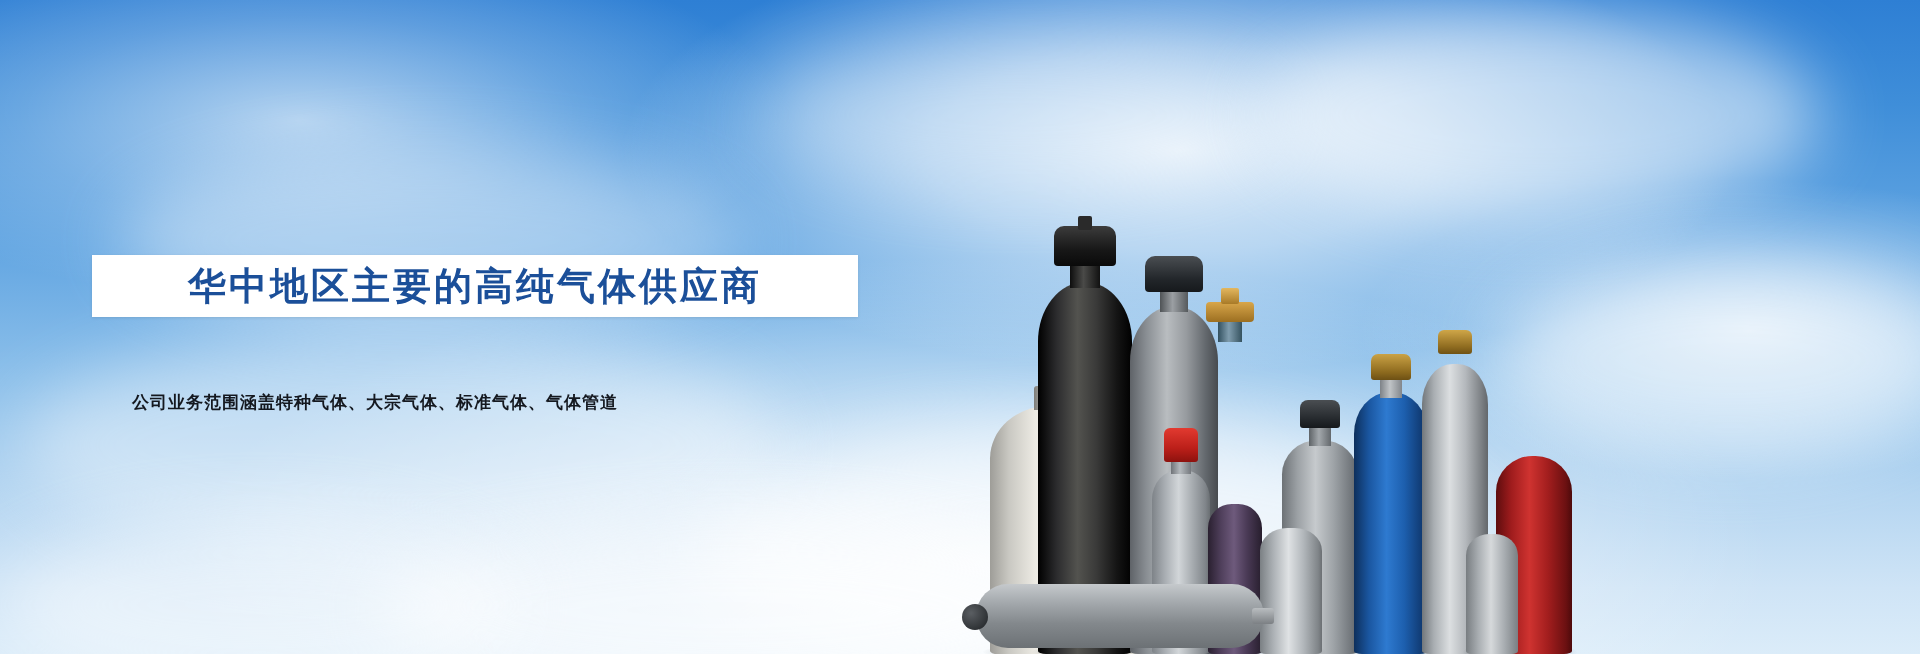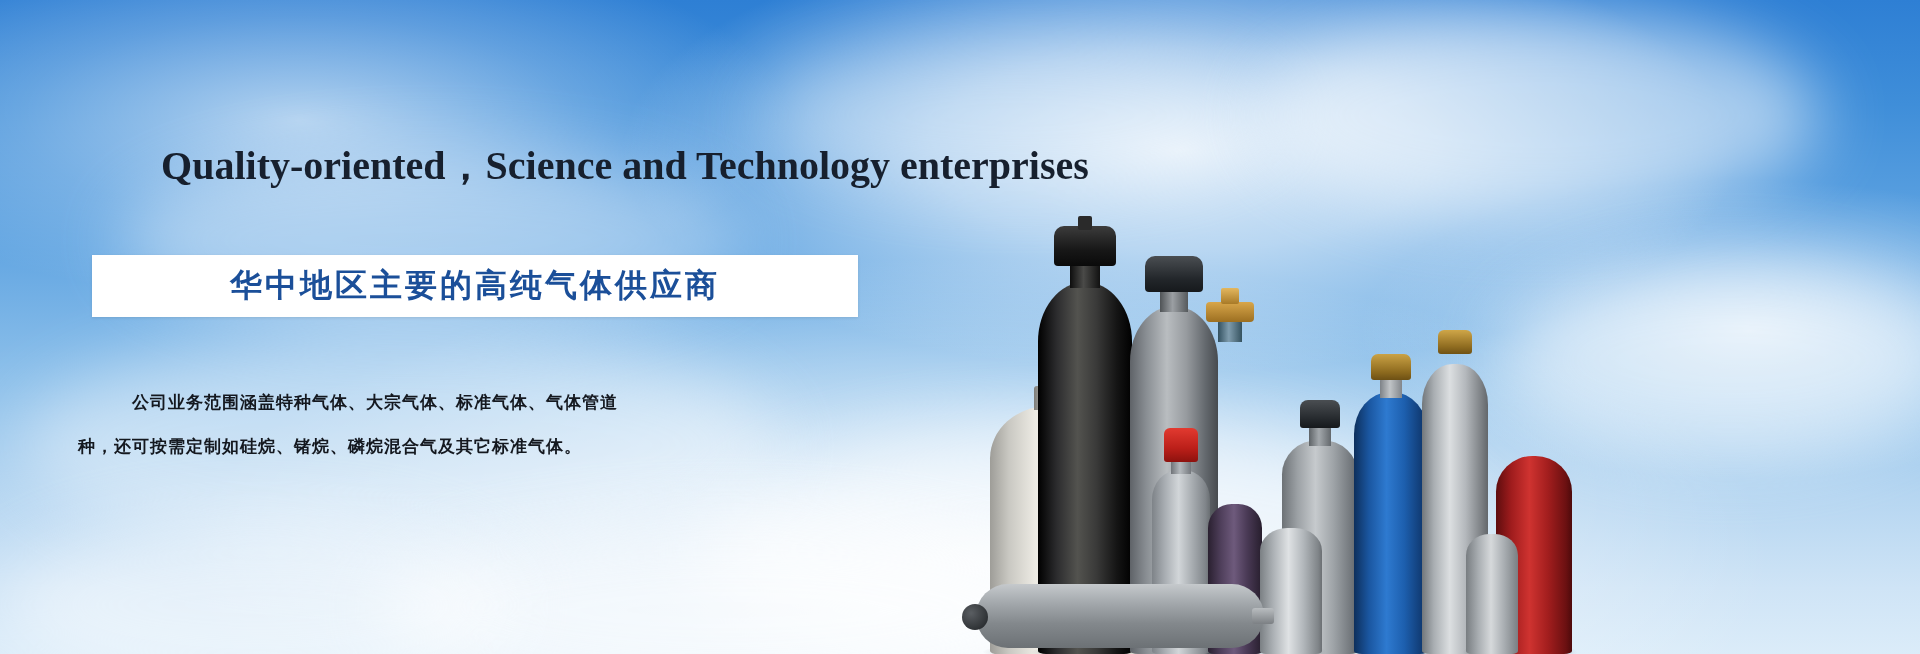--- a/index.html
+++ b/index.html
@@ -81,21 +81,21 @@
     height: 62px;
     background: #ffffff;
     box-shadow: 0 1px 3px rgba(0,0,0,.10);
     display: flex;
     align-items: center;
     justify-content: center;
   }
   #slogan-text {
     font-family: "DejaVu Sans", sans-serif;
     font-weight: 700;
-    font-size: 32px;
+    font-size: 38px;
     letter-spacing: 3px;
     color: #1b4f99;
     white-space: nowrap;
   }
 
   
   #paragraph {
     position: absolute;
     left: 78px;
     top: 380px;
@@ -172,29 +172,27 @@
 
   <div class="cloud c1"></div>
   <div class="cloud c2"></div>
   <div class="cloud c3"></div>
   <div class="cloud c4"></div>
   <div class="cloud c5"></div>
   <div class="cloud c6"></div>
   <div class="cloud c7"></div>
   <div class="cloud c8"></div>
 
-  <div id="subhead">Quality-oriented，Science and Technology enterprises</div>
 
   <div id="slogan-box">
     <span id="slogan-text">华中地区主要的高纯气体供应商</span>
   </div>
 
   <div id="paragraph">
     <span class="ln first">公司业务范围涵盖特种气体、大宗气体、标准气体、气体管道</span>
-    <span class="ln">种，还可按需定制如硅烷、锗烷、磷烷混合气及其它标准气体。</span>
   </div>
 
   <div id="cylinders">
 
     <div class="cyl" style="left:60px; width:118px; height:248px;">
       <div class="shadow"></div>
       <div class="body" style="height:248px;
         background:linear-gradient(90deg,#9e9d98 0%,#c9c8c2 16%,#eceae3 38%,#f3f1ea 52%,#ccc9c2 76%,#8e8d88 100%);
         border-radius:52% 52% 8px 8px / 22% 22% 3px 3px;"></div>
       <div class="neck" style="width:30px; height:24px; bottom:244px;

